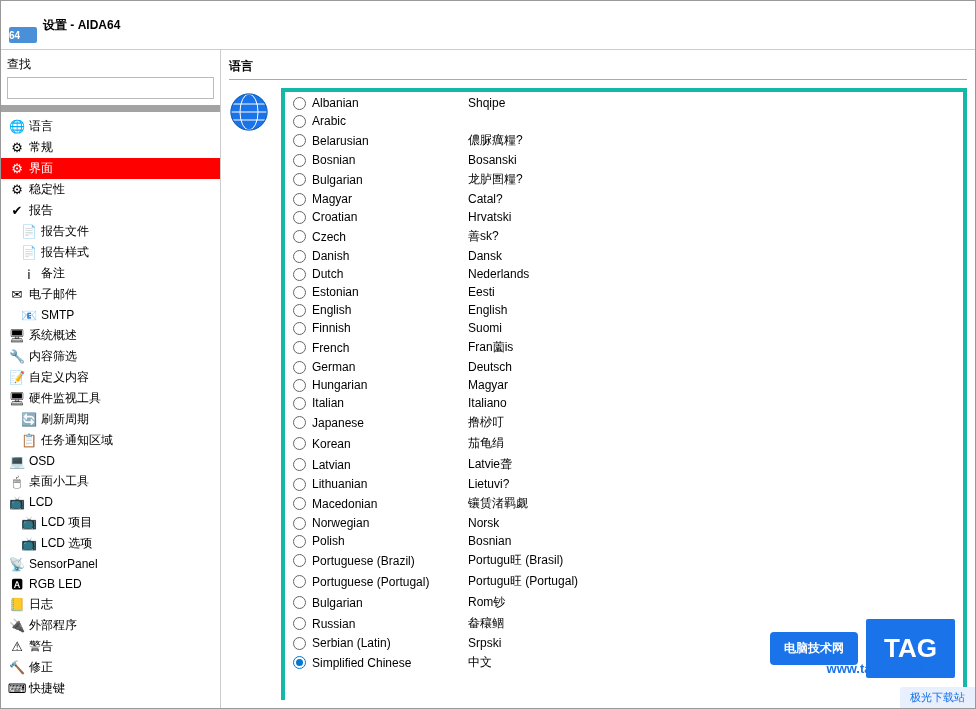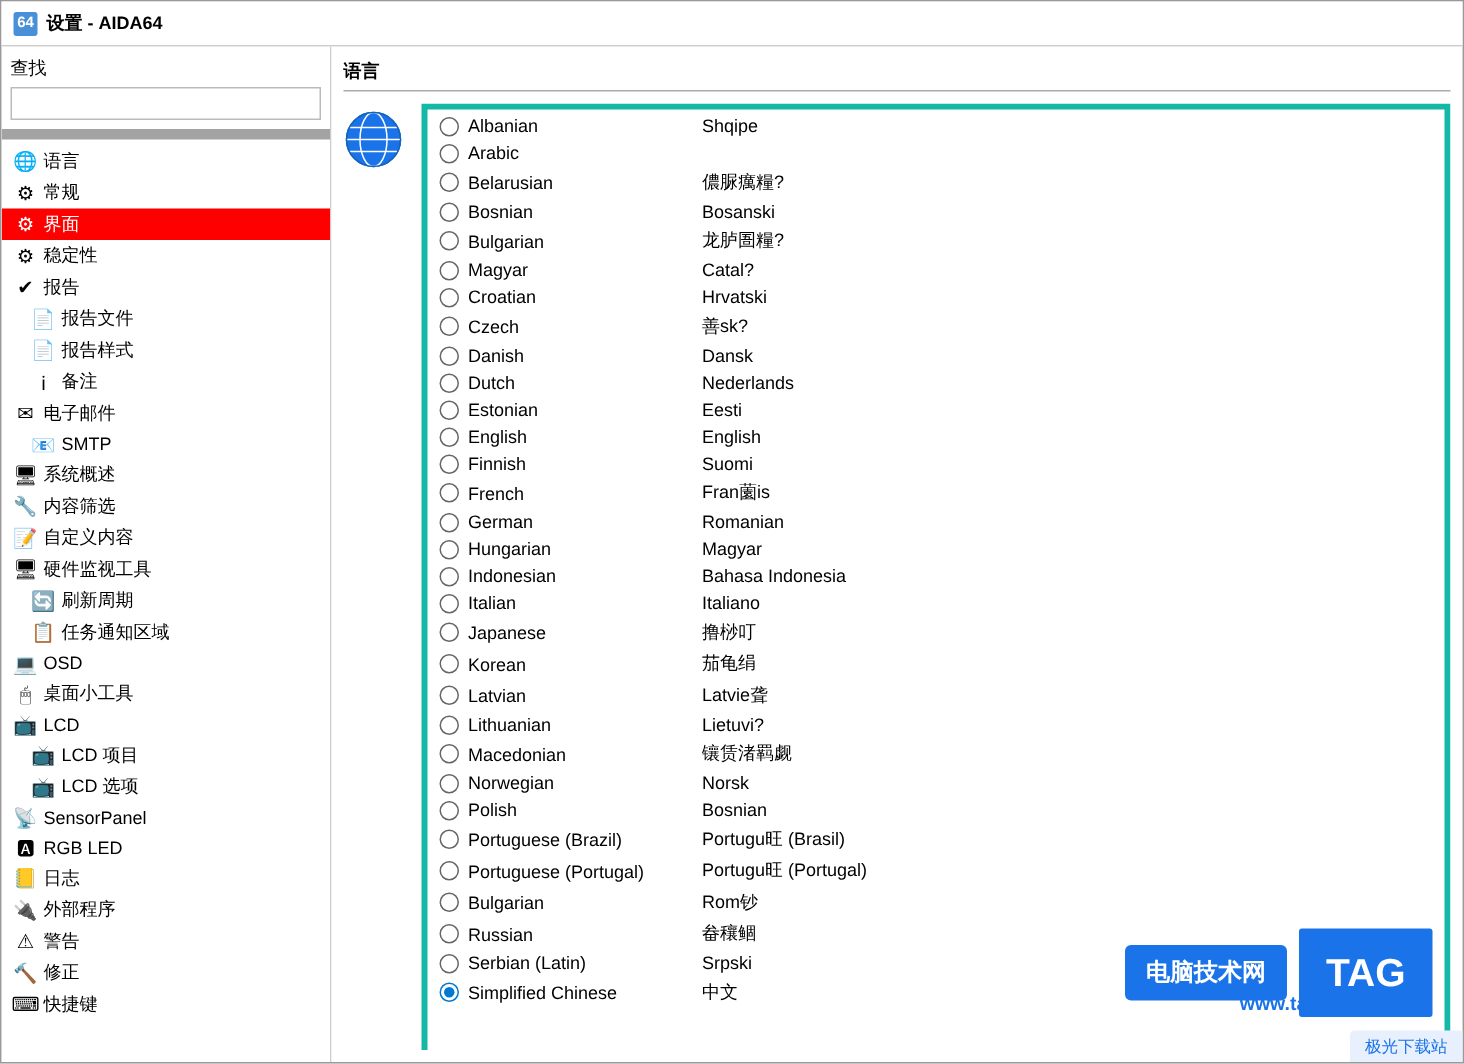--- a/index.html
+++ b/index.html
@@ -24,30 +24,31 @@
       background: #fff;
       border-bottom: 1px solid #ccc;
       padding: 6px 8px;
       display: flex;
       align-items: center;
       gap: 6px;
       font-size: 12px;
       font-weight: bold;
     }
     .titlebar-icon {
-      width: 16px;
+      width: 28px;
       height: 16px;
       background: #4a90d9;
       border-radius: 2px;
       font-size: 10px;
       color: white;
       display: flex;
       align-items: center;
-      justify-content: center;
+      justify-content: flex-start;
       font-weight: bold;
+      margin-top: 20px;
     }
     .content {
       display: flex;
       flex: 1;
       overflow: hidden;
     }
     
     .left-panel {
       width: 220px;
       background: #fff;
@@ -405,31 +406,26 @@
                 <span class="lang-native">Suomi</span>
               </li>
               <li class="lang-row">
                 <span class="lang-radio"></span>
                 <span class="lang-name">French</span>
                 <span class="lang-native">Fran薗is</span>
               </li>
               <li class="lang-row">
                 <span class="lang-radio"></span>
                 <span class="lang-name">German</span>
-                <span class="lang-native">Romanian</span>
+                <span class="lang-native">Deutsch</span>
               </li>
               <li class="lang-row">
                 <span class="lang-radio"></span>
                 <span class="lang-name">Hungarian</span>
                 <span class="lang-native">Magyar</span>
-              </li>
-              <li class="lang-row">
-                <span class="lang-radio"></span>
-                <span class="lang-name">Indonesian</span>
-                <span class="lang-native">Bahasa Indonesia</span>
               </li>
               <li class="lang-row">
                 <span class="lang-radio"></span>
                 <span class="lang-name">Italian</span>
                 <span class="lang-native">Italiano</span>
               </li>
               <li class="lang-row">
                 <span class="lang-radio"></span>
                 <span class="lang-name">Japanese</span>
                 <span class="lang-native">撸桫叮</span>
@@ -494,18 +490,18 @@
                 <span class="lang-name">Simplified Chinese</span>
                 <span class="lang-native">中文</span>
               </li>
             </ul>
         </div>
       </div>
     </div>
   </div>
 
   <div class="watermark-overlay">
-    <div style="background:#1a73e8; color:white; padding:8px 14px; font-size:16px; font-weight:bold; border-radius:4px;">电脑技术网</div>
+    <div style="background:#1a73e8; color:white; padding:8px 14px; font-size:12px; font-weight:bold; border-radius:4px;">电脑技术网</div>
     <div style="background:#1a73e8; color:white; padding:14px 18px; font-size:26px; font-weight:bold; border-radius:2px;">TAG</div>
   </div>
   <div style="position:absolute; right:50px; bottom:32px; color:#1a73e8; font-size:13px; font-weight:bold; pointer-events:none; z-index:10;">www.tagxp.com</div>
   <div style="position:absolute; right:0; bottom:0; background:#e8f0fe; padding:3px 10px; font-size:11px; color:#1a73e8; border-top-left-radius:3px; pointer-events:none; z-index:10;">极光下载站</div>
 </div>
 
 </body></html>

